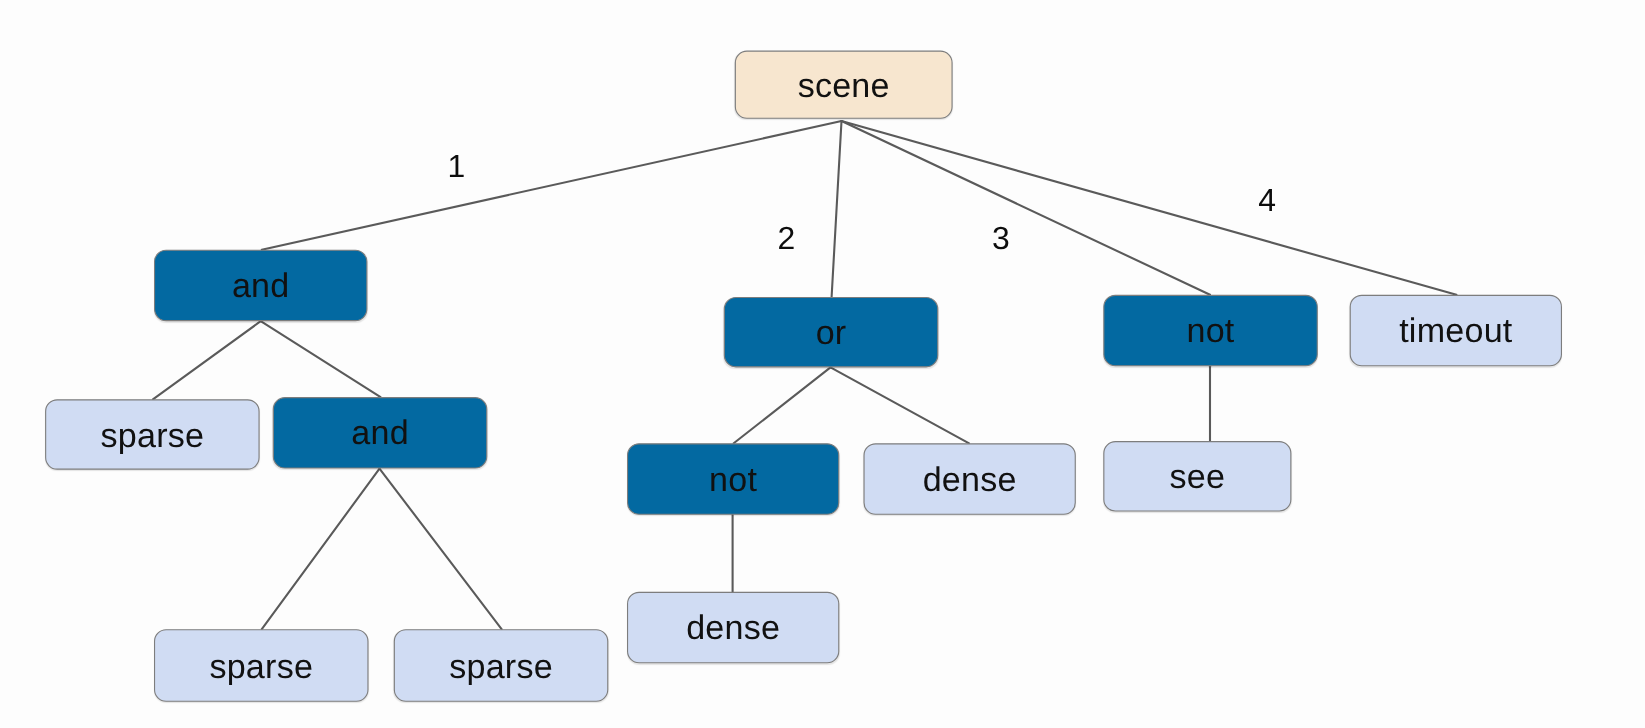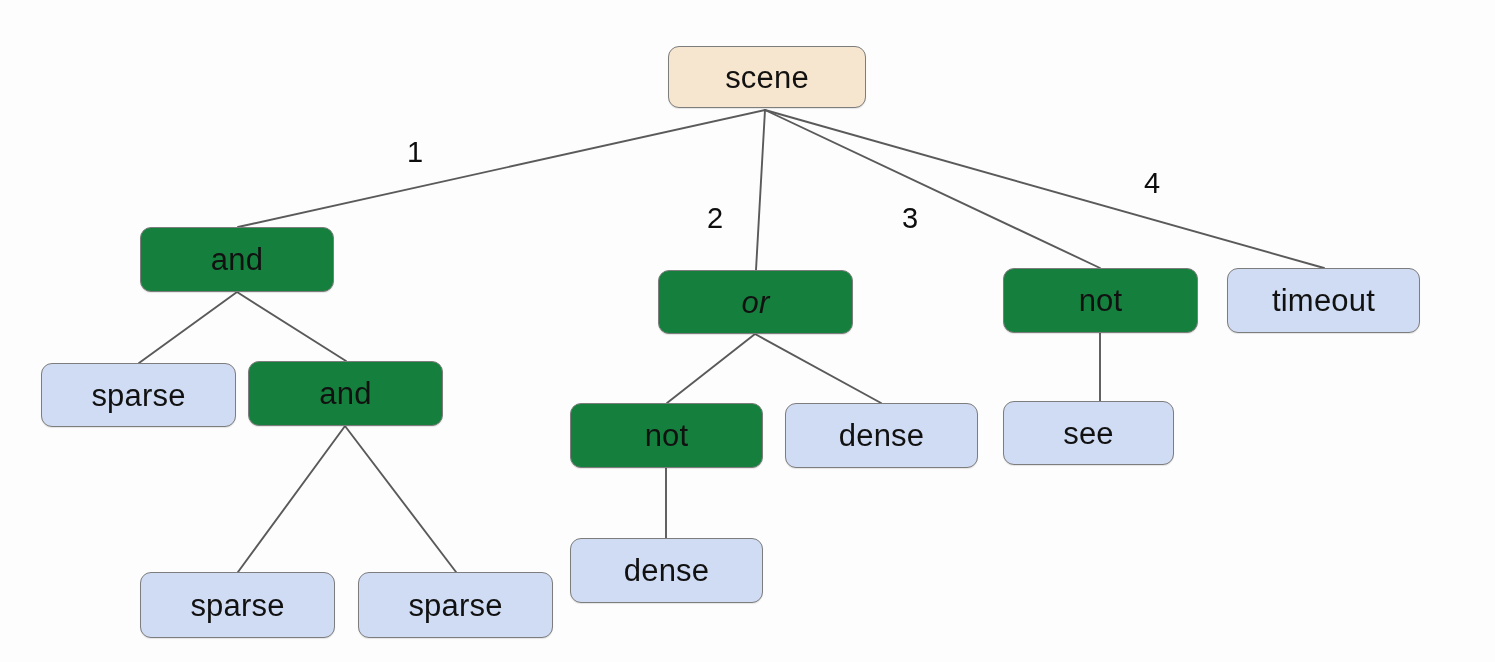--- a/index.html
+++ b/index.html
@@ -36,21 +36,21 @@
     align-items: center;
     justify-content: center;
     font-size: 31px;
     line-height: 1;
     color: #111111;
     letter-spacing: 0.2px;
     white-space: nowrap;
     box-shadow: 0 1px 1px rgba(0,0,0,0.10);
   }
   .node-root   { background: #f7e6cf; }
-  .node-op     { background: #15803d; }
+  .node-op     { background: #0369a1; }
   .node-term   { background: #d0dcf3; }
   .edge-label {
     position: absolute;
     font-size: 29px;
     line-height: 1;
     color: #0d0d0d;
     transform: translate(-50%, -50%);
     white-space: nowrap;
   }
 </style>
@@ -72,21 +72,21 @@
       <line x1="666" y1="468" x2="666" y2="538" stroke="#5a5a5a" stroke-width="1.9" stroke-linecap="round"></line>
       <line x1="1100" y1="333" x2="1100" y2="401" stroke="#5a5a5a" stroke-width="1.9" stroke-linecap="round"></line>
     </svg>
   <div id="node-layer">
       <div class="node node-root" style="left: 668px; top: 46px; width: 198px; height: 62px;">
         <span>scene</span>
       </div>
       <div class="node node-op" style="left: 140px; top: 227px; width: 194px; height: 65px;">
         <span>and</span>
       </div>
-      <div class="node node-op" style="left: 658px; top: 270px; width: 195px; height: 64px; font-style: italic;">
+      <div class="node node-op" style="left: 658px; top: 270px; width: 195px; height: 64px;">
         <span>or</span>
       </div>
       <div class="node node-op" style="left: 1003px; top: 268px; width: 195px; height: 65px;">
         <span>not</span>
       </div>
       <div class="node node-term" style="left: 1227px; top: 268px; width: 193px; height: 65px;">
         <span>timeout</span>
       </div>
       <div class="node node-term" style="left: 41px; top: 363px; width: 195px; height: 64px;">
         <span>sparse</span>

